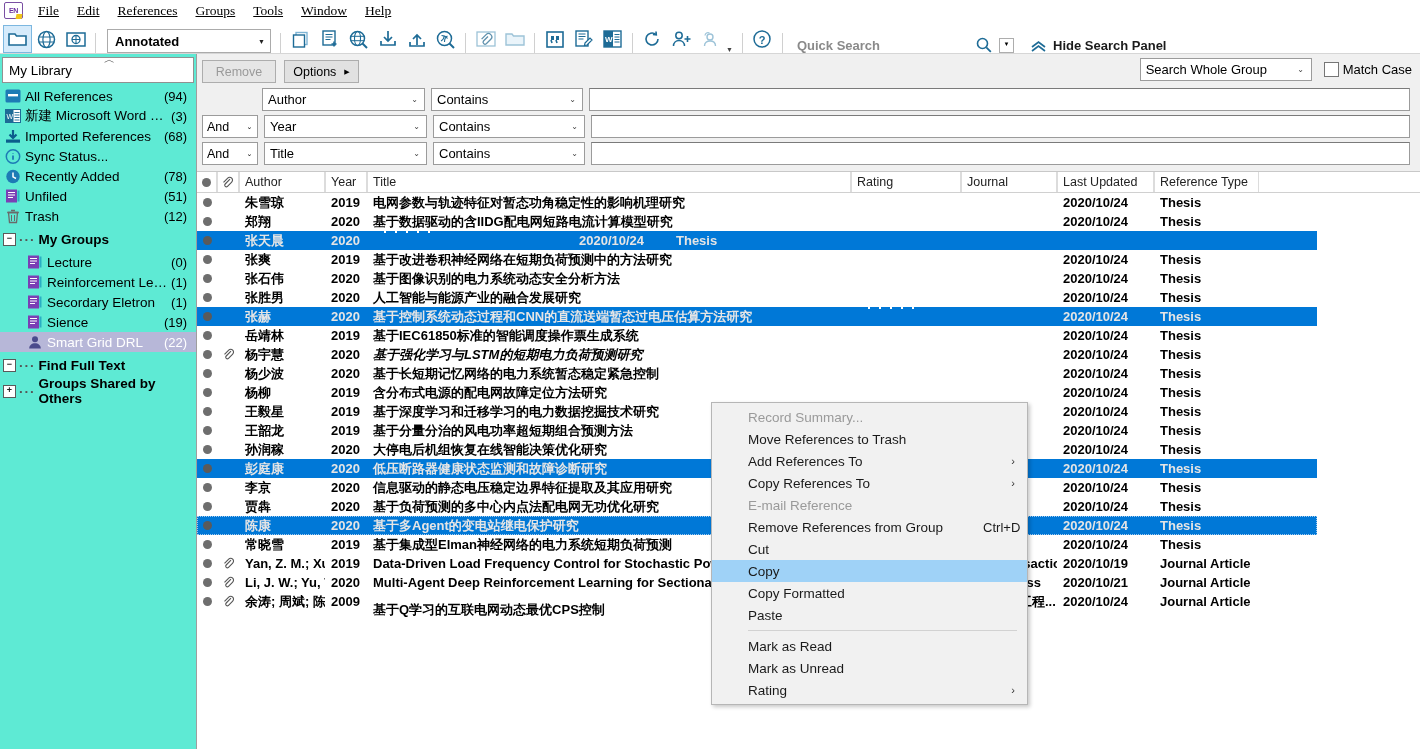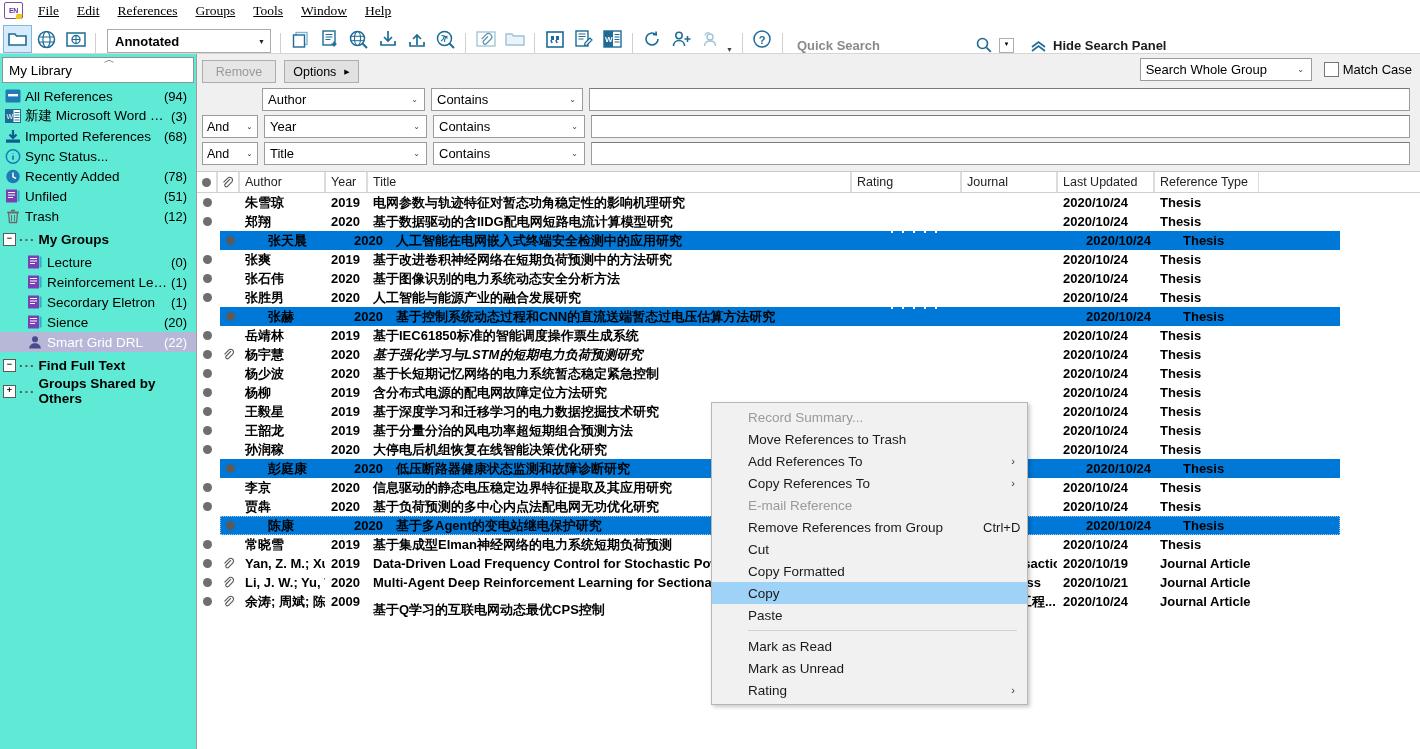--- a/index.html
+++ b/index.html
@@ -99,21 +99,21 @@
   
   .tablewrap{flex:1;position:relative;overflow:hidden;background:#fff;}
   .thead{height:20px;display:flex;align-items:center;border-bottom:1px solid #d0d0d0;
          background:#fff;font-size:12.5px;color:#222;position:relative;}
   .th{height:20px;line-height:20px;border-right:1px solid #dcdcdc;padding-left:6px;
       box-sizing:border-box;overflow:hidden;white-space:nowrap;cursor:default;}
   .th.icon-col{padding-left:0;display:flex;align-items:center;justify-content:center;}
   .tbody{position:relative;}
   .trow{height:19px;display:flex;align-items:center;font-size:13px;font-weight:bold;
         cursor:default;box-sizing:border-box;}
-  .trow.sel{background:#0078d7;color:#000000;margin-left:23px;}
+  .trow.sel{background:#0078d7;color:#e5e5e5;}
   .trow.focus{outline:1px dotted #9fcaf0;outline-offset:-1px;}
   .td{height:19px;line-height:19px;padding-left:6px;box-sizing:border-box;
       overflow:hidden;white-space:nowrap;}
   .td.c-dot,.td.c-clip{padding-left:0;display:flex;align-items:center;justify-content:center;}
   .dot{width:9px;height:9px;border-radius:50%;background:#6e6e6e;}
   .trow.sel .dot{background:#5a5a5a;}
   .rating-dots{display:flex;gap:9px;padding-left:11px;}
   .rating-dots i{width:2px;height:2px;background:#fff;display:block;}
   .vline{position:absolute;top:0;width:1px;background:#dcdcdc;}
 
@@ -422,21 +422,21 @@
         </div>
         <div class="grow indent">
           <span class="gicon">
             <svg width="16" height="14" viewBox="0 0 16 14">
                 <rect x="1" y="0.5" width="11" height="13" fill="#7a3fb5"></rect>
                 <path d="M3 3.5h7M3 6h7M3 8.5h5" stroke="#fff" stroke-width="1.1"></path>
                 <rect x="12.5" y="1.5" width="2" height="11" fill="#2aaec4"></rect>
               </svg>
           </span>
           <span class="gname">Sience</span>
-          <span class="gcount">(20)</span>
+          <span class="gcount">(19)</span>
         </div>
         <div class="grow indent sel">
           <span class="gicon">
             <svg width="16" height="14" viewBox="0 0 16 14">
                 <circle cx="8" cy="4.2" r="3" fill="#4a4a8c"></circle>
                 <path d="M2.2 13.5c0-3.3 2.6-5.3 5.8-5.3s5.8 2 5.8 5.3z" fill="#4a4a8c"></path>
               </svg>
           </span>
           <span class="gname">Smart Grid DRL</span>
           <span class="gcount">(22)</span>
@@ -564,21 +564,20 @@
               <div class="td" style="width: 97px;">2020/10/24</div>
               <div class="td" style="width: 105px;">Thesis</div>
             </div>
             <div class="trow sel" style="width: 1120px;">
               <div class="td c-dot" style="width: 20px;">
                 <span class="dot"></span>
               </div>
               <div class="td c-clip" style="width: 22px;"></div>
               <div class="td" style="width: 86px;">张天晨</div>
               <div class="td" style="width: 42px;">2020</div>
-              <div class="td" style="width: 484px;">人工智能在电网嵌入式终端安全检测中的应用研究</div>
               <div class="td" style="width: 110px;">
                 <span class="rating-dots">
                   <i></i>
                   <i></i>
                   <i></i>
                   <i></i>
                   <i></i>
                 </span>
               </div>
               <div class="td" style="width: 96px;"></div>
@@ -887,25 +886,25 @@
       <div class="ctxitem disabled">
         <span>E-mail Reference</span>
       </div>
       <div class="ctxitem">
         <span>Remove References from Group</span>
         <span class="accel">Ctrl+D</span>
       </div>
       <div class="ctxitem">
         <span>Cut</span>
       </div>
+      <div class="ctxitem hl">
+        <span>Copy</span>
+      </div>
       <div class="ctxitem">
         <span>Copy Formatted</span>
-      </div>
-      <div class="ctxitem hl">
-        <span>Copy</span>
       </div>
       <div class="ctxitem">
         <span>Paste</span>
       </div>
       <div class="ctxsep"></div>
       <div class="ctxitem">
         <span>Mark as Read</span>
       </div>
       <div class="ctxitem">
         <span>Mark as Unread</span>

